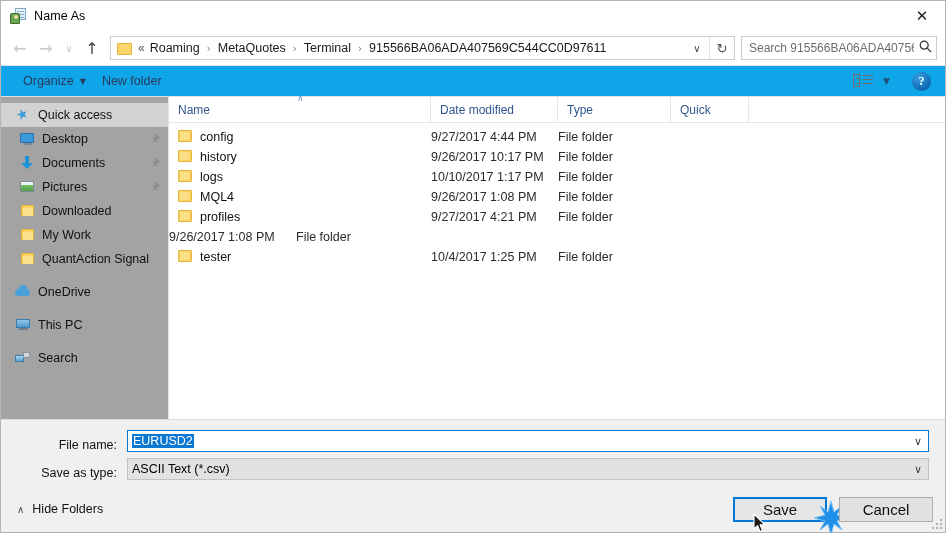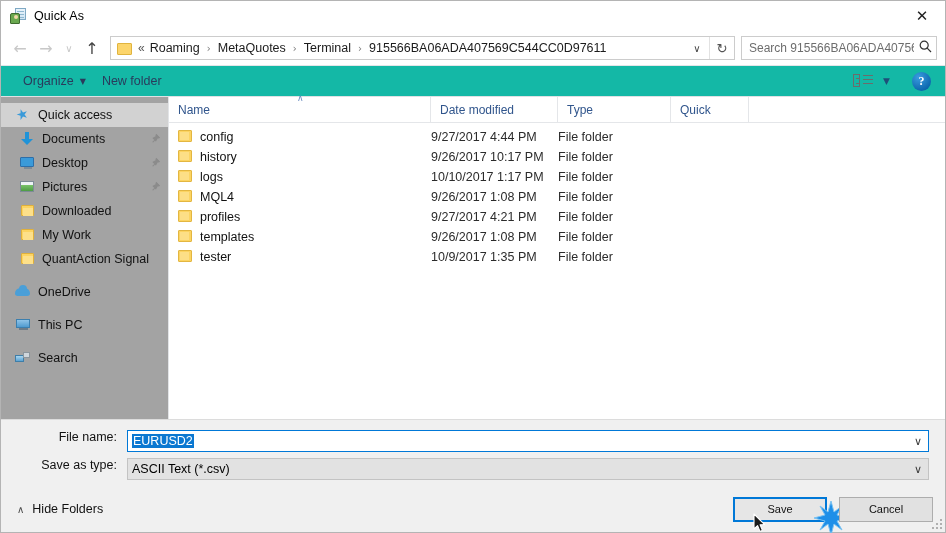--- a/index.html
+++ b/index.html
@@ -157,21 +157,21 @@
   }
   .search-icon {
     width: 22px; text-align: center;
     font-size: 12px; color: #444;
     font-family: "DejaVu Sans", sans-serif;
   }
 
   
   .cmdbar {
     height: 30px; min-height: 32px;
-    background: #14b8a6;
+    background: #0ea5e9;
     border-top: 1px solid #e3e5e8;
     border-bottom: 1px solid #dfe1e4;
     display: flex; align-items: center;
     padding: 0 8px 0 14px;
     box-sizing: border-box;
   }
   .cmd-item {
     font-size: 12.5px; color: #2a3b5c;
     padding: 3px 8px;
     display: flex; align-items: center; gap: 6px;
@@ -446,21 +446,21 @@
 
   
   .formarea {
     min-height: 66px;
     background: #f0f0f0;
     border-top: 1px solid #dcdcdc;
     padding: 10px 16px 0 16px;
     box-sizing: border-box;
   }
   .form-row {
-    display: flex; align-items: flex-start;
+    display: flex; align-items: flex-end;
     margin-bottom: 6px;
   }
   .form-label {
     width: 110px;
     text-align: right;
     padding-right: 10px;
     font-size: 12.5px;
     color: #111;
     box-sizing: border-box;
   }
@@ -512,21 +512,21 @@
     padding-left: 6px;
   }
   .hide-folders .up {
     font-size: 10px; color: #4a4a4a;
     font-family: "DejaVu Sans", sans-serif;
   }
   .foot-spacer { flex: 1; }
   .btn {
     width: 94px; height: 25px;
     display: flex; align-items: center; justify-content: center;
-    font-size: 11px; color: #111;
+    font-size: 15px; color: #111;
     background: #e1e1e1;
     border: 1px solid #adadad;
     box-sizing: border-box;
     margin-left: 12px;
     position: relative;
   }
   .btn.primary {
     border: 2px solid #0078d7;
     background: #e6e6e6;
   }
@@ -556,21 +556,21 @@
 </head>
 <body>
 
 <div class="dialog">
 
   <div class="titlebar">
     <div class="title-icon">
       <span class="sheet"></span>
         <span class="person"></span>
     </div>
-    <div class="title-text">Quick As</div>
+    <div class="title-text">Name As</div>
     <div class="titlebar-close">✕</div>
   </div>
 
   <div class="navbar">
     <div class="navbtn">←</div>
     <div class="navbtn">→</div>
     <div class="navbtn small">∨</div>
     <div class="navbtn enabled">↑</div>
 
     <div class="addressbar">
@@ -629,34 +629,34 @@
 
     <div class="sidebar">
       <div class="side-item root selected">
         <span class="ico">
             <span class="ic-star"></span>
           </span>
         <span class="label">Quick access</span>
       </div>
       <div class="side-item">
         <span class="ico">
-            <span class="ic-doc-arrow"></span>
-          </span>
-        <span class="label">Documents</span>
+            <span class="ic-desktop"></span>
+          </span>
+        <span class="label">Desktop</span>
         <span class="pin">
           <svg width="9" height="9" viewBox="0 0 9 9">
               <path d="M2 0h5v2H6l1 4H5.6v3h-.9V6H2l1-4H2z" fill="#8b8b8b"></path>
             </svg>
         </span>
       </div>
       <div class="side-item">
         <span class="ico">
-            <span class="ic-desktop"></span>
-          </span>
-        <span class="label">Desktop</span>
+            <span class="ic-doc-arrow"></span>
+          </span>
+        <span class="label">Documents</span>
         <span class="pin">
           <svg width="9" height="9" viewBox="0 0 9 9">
               <path d="M2 0h5v2H6l1 4H5.6v3h-.9V6H2l1-4H2z" fill="#8b8b8b"></path>
             </svg>
         </span>
       </div>
       <div class="side-item">
         <span class="ico">
             <span class="ic-pic"></span>
           </span>
@@ -776,38 +776,32 @@
             <span class="row-folder">
                 <span class="rf"></span>
               </span>
             <span>profiles</span>
           </div>
           <div class="c-date">9/27/2017 4:21 PM</div>
           <div class="c-type">File folder</div>
           <div class="c-size"></div>
         </div>
         <div class="file-row">
-          <div class="c-name">
-            <span class="row-folder">
-                <span class="rf"></span>
-              </span>
-            <span>templates</span>
-          </div>
           <div class="c-date">9/26/2017 1:08 PM</div>
           <div class="c-type">File folder</div>
           <div class="c-size"></div>
         </div>
         <div class="file-row">
           <div class="c-name">
             <span class="row-folder">
                 <span class="rf"></span>
               </span>
             <span>tester</span>
           </div>
-          <div class="c-date">10/9/2017 1:35 PM</div>
+          <div class="c-date">10/4/2017 1:25 PM</div>
           <div class="c-type">File folder</div>
           <div class="c-size"></div>
         </div>
       </div>
     </div>
   </div>
 
   <div class="formarea">
     <div class="form-row">
       <div class="form-label">File name:</div>

